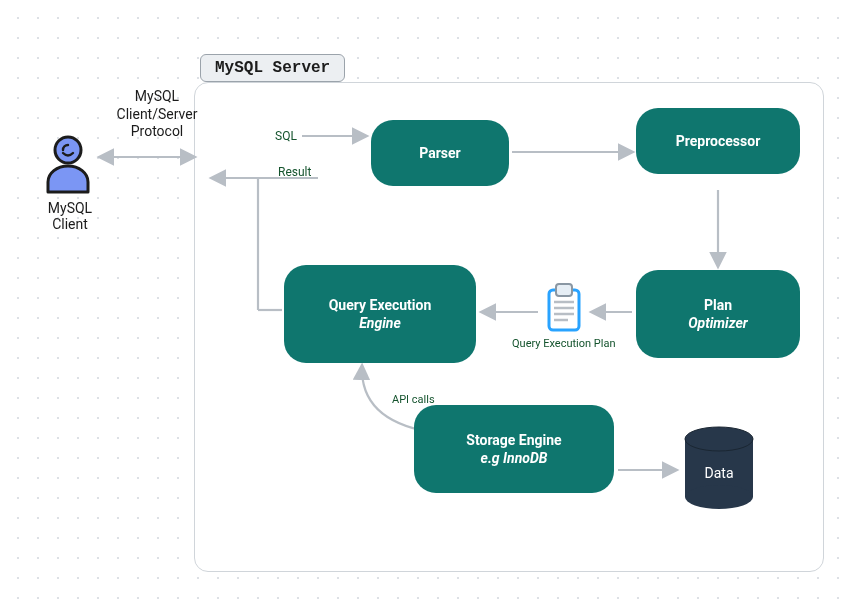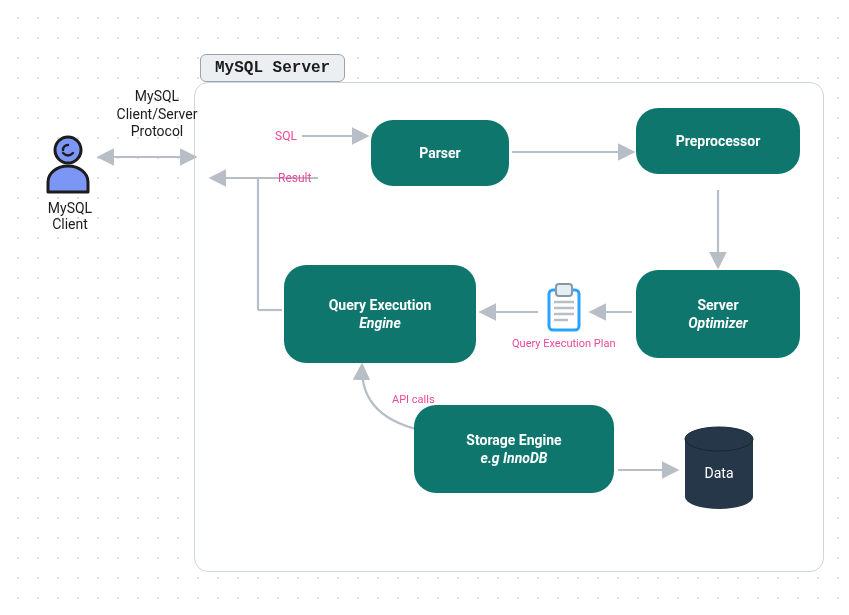--- a/index.html
+++ b/index.html
@@ -5,21 +5,21 @@
   html,body{margin:0;padding:0;background:#fff;font-family:-apple-system,BlinkMacSystemFont,"Segoe UI",Roboto,Helvetica,Arial,sans-serif;}
   .canvas{position:relative;width:849px;height:615px;background:#fff;}
   
   .canvas::before{content:"";position:absolute;inset:0;background-image:radial-gradient(#d9dde2 1px,transparent 1px);background-size:20px 20px;background-position:8px 8px;opacity:.9;}
   .server-label{position:absolute;left:200px;top:54px;background:#eceff2;border:1px solid #9ba3ab;border-radius:6px;padding:4px 14px;font-size:16px;font-weight:600;color:#1c1c1c;z-index:3;font-family:Liberation Mono, monospace;}
   .server-box{position:absolute;left:194px;top:82px;width:628px;height:488px;background:#fff;border:1px solid #d0d5da;border-radius:14px;z-index:1;}
   .node{position:absolute;background:#0f766e;color:#fff;border-radius:22px;display:flex;flex-direction:column;align-items:center;justify-content:center;text-align:center;font-weight:700;z-index:3;}
   .node .l1{font-size:14px;line-height:1.3;}
   .node .l2{font-size:14px;line-height:1.3;font-style:italic;}
   .node.small{font-size:14px;}
-  .edge-label{position:absolute;font-size:12px;color:#ec4899;z-index:3;background:transparent;}
+  .edge-label{position:absolute;font-size:12px;color:#14532d;z-index:3;background:transparent;}
   .edge-label.small{font-size:11px;}
   .client-label{position:absolute;left:30px;top:200px;width:80px;text-align:center;font-size:14px;color:#1c1c1c;z-index:3;}
   .client-proto{position:absolute;left:112px;top:88px;width:90px;text-align:center;font-size:14px;line-height:1.25;color:#1c1c1c;z-index:3;}
   .cylinder{position:absolute;z-index:3;}
   .clipboard{position:absolute;z-index:3;}
   svg.overlay{position:absolute;left:0;top:0;z-index:2;}
 </style>
 </head>
 <body>
 
@@ -40,21 +40,21 @@
 Client/Server
 Protocol</span></div>
 
   <div class="node small" style="left:371px;top:120px;width:138px;height:66px">
     <span class="l1">Parser</span>
   </div>
   <div class="node small" style="left:636px;top:108px;width:164px;height:66px">
     <span class="l1">Preprocessor</span>
   </div>
   <div class="node" style="left:636px;top:270px;width:164px;height:88px">
-    <span class="l1">Server</span>
+    <span class="l1">Plan</span>
     <span class="l2">Optimizer</span>
   </div>
   <div class="node" style="left:284px;top:265px;width:192px;height:98px">
     <span class="l1">Query Execution</span>
     <span class="l2">Engine</span>
   </div>
   <div class="node" style="left:414px;top:405px;width:200px;height:88px">
     <span class="l1">Storage Engine</span>
     <span class="l2">e.g InnoDB</span>
   </div>
@@ -71,21 +71,21 @@
   <svg class="cylinder" width="78" height="90" style="left:680px;top:425px">
     <ellipse cx="39" cy="14" rx="34" ry="12" fill="#27374a"></ellipse>
     <rect x="5" y="14" width="68" height="58" fill="#27374a"></rect>
     <ellipse cx="39" cy="72" rx="34" ry="12" fill="#27374a"></ellipse>
     <ellipse cx="39" cy="14" rx="34" ry="12" fill="none" stroke="#1a2632" stroke-width="1"></ellipse>
     <text x="39" y="54" text-anchor="middle" fill="#fff" font-size="14" font-weight="700" font-family="inherit"></text>
   </svg>
   <div style="position:absolute;left:680px;top:465px;width:78px;text-align:center;color:#fff;font-weight:400;font-size:14px;z-index:4">Data</div>
 
   <div class="edge-label" style="left:275px;top:129px">SQL</div>
-  <div class="edge-label" style="left:278px;top:171px">Result</div>
+  <div class="edge-label" style="left:278px;top:165px">Result</div>
   <div class="edge-label small" style="left:512px;top:337px">Query Execution Plan</div>
   <div class="edge-label small" style="left:392px;top:393px">API calls</div>
 
   <svg class="overlay" width="849" height="615">
     <defs>
       <marker id="arr" viewBox="0 0 10 10" refX="8" refY="5" markerWidth="8" markerHeight="8" orient="auto-start-reverse">
         <path d="M0 0 L10 5 L0 10 z" fill="#b8bec5"></path>
       </marker>
       <marker id="arr2" viewBox="0 0 10 10" refX="8" refY="5" markerWidth="8" markerHeight="8" orient="auto-start-reverse">
         <path d="M0 0 L10 5 L0 10 z" fill="#b8bec5"></path>

